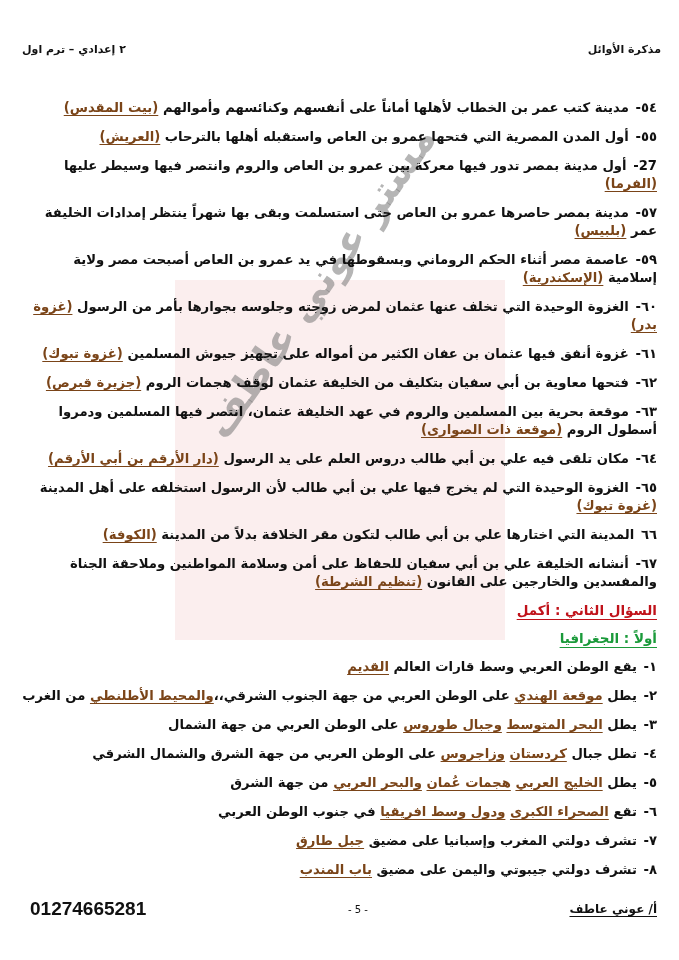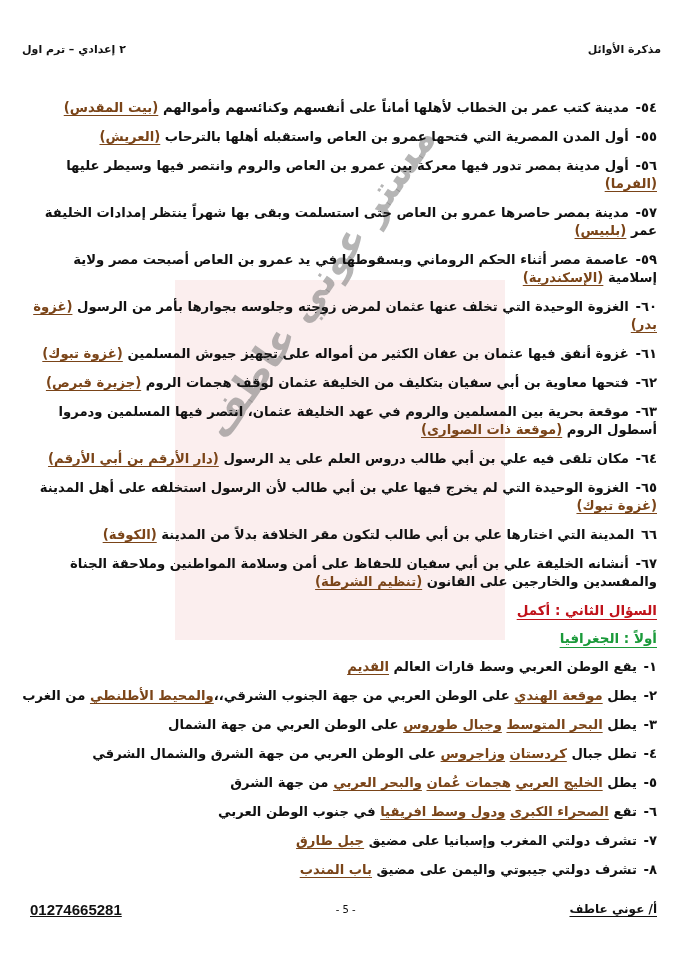--- a/index.html
+++ b/index.html
@@ -32,39 +32,39 @@
   .ans { color: #7a4418; text-decoration: underline; text-underline-offset: 3px; }
   .h-red { color: #c0121a; text-decoration: underline; text-underline-offset: 4px; font-size: 13.5px; font-weight: bold; margin-bottom: 12px; }
   .h-green { color: #1a9a3a; text-decoration: underline; text-underline-offset: 4px; font-size: 13.5px; font-weight: bold; margin-bottom: 12px; text-align: right; }
   .footer {
     position: absolute; top: 899px; left: 30px; right: 22px; height: 20px;
     display: flex; justify-content: space-between; align-items: center;
     font-size: 12px; font-weight: bold;
   }
   .footer .page-num { font-weight: normal; font-size: 10px; }
   .footer .author { text-decoration: underline; text-underline-offset: 3px; }
-  .footer .phone { direction: ltr; font-family: "Liberation Sans", sans-serif; font-size: 15px; text-decoration: underline; }
+  .footer .phone { direction: ltr; font-family: "Liberation Sans", sans-serif; font-size: 19px; }
 </style>
 </head>
 <body>
 
 <div class="pink-bg"></div>
 <div class="watermark">مستر عوني عاطف</div>
 
 <div class="page">
   <div class="header">
     <span>مذكرة الأوائل</span>
     <span>٢ إعدادي – ترم اول</span>
   </div>
 
   <div class="lines">
     <div id="sec1">
         <div class="line"><span class="num">٥٤-</span> <span>مدينة كتب عمر بن الخطاب لأهلها أماناً على أنفسهم وكنائسهم وأموالهم</span> <span class="ans">(بيت المقدس)</span></div>
         <div class="line"><span class="num">٥٥-</span> <span>أول المدن المصرية التي فتحها عمرو بن العاص واستقبله أهلها بالترحاب</span> <span class="ans">(العريش)</span></div>
-        <div class="line"><span class="num">٥٦-</span> <span>أول مدينة بمصر تدور فيها معركة بين عمرو بن العاص والروم وانتصر فيها وسيطر عليها</span> <span class="ans">(الفرما)</span></div>
+        <div class="line"><span class="num">27-</span> <span>أول مدينة بمصر تدور فيها معركة بين عمرو بن العاص والروم وانتصر فيها وسيطر عليها</span> <span class="ans">(الفرما)</span></div>
         <div class="line"><span class="num">٥٧-</span> <span>مدينة بمصر حاصرها عمرو بن العاص حتى استسلمت وبقى بها شهراً ينتظر إمدادات الخليفة عمر</span> <span class="ans">(بلبيس)</span></div>
         <div class="line"><span class="num">٥٩-</span> <span>عاصمة مصر أثناء الحكم الروماني وبسقوطها في يد عمرو بن العاص أصبحت مصر ولاية إسلامية</span> <span class="ans">(الإسكندرية)</span></div>
         <div class="line"><span class="num">٦٠-</span> <span>الغزوة الوحيدة التي تخلف عنها عثمان لمرض زوجته وجلوسه بجوارها بأمر من الرسول</span> <span class="ans">(غزوة بدر)</span></div>
         <div class="line"><span class="num">٦١-</span> <span>غزوة أنفق فيها عثمان بن عفان الكثير من أمواله على تجهيز جيوش المسلمين</span> <span class="ans">(غزوة تبوك)</span></div>
         <div class="line"><span class="num">٦٢-</span> <span>فتحها معاوية بن أبي سفيان بتكليف من الخليفة عثمان لوقف هجمات الروم</span> <span class="ans">(جزيرة قبرص)</span></div>
         <div class="line"><span class="num">٦٣-</span> <span>موقعة بحرية بين المسلمين والروم في عهد الخليفة عثمان، انتصر فيها المسلمين ودمروا أسطول الروم</span> <span class="ans">(موقعة ذات الصوارى)</span></div>
         <div class="line"><span class="num">٦٤-</span> <span>مكان تلقى فيه علي بن أبي طالب دروس العلم على يد الرسول</span> <span class="ans">(دار الأرقم بن أبي الأرقم)</span></div>
         <div class="line"><span class="num">٦٥-</span> <span>الغزوة الوحيدة التي لم يخرج فيها علي بن أبي طالب لأن الرسول استخلفه على أهل المدينة</span> <span class="ans">(غزوة تبوك)</span></div>
         <div class="line"><span class="num">٦٦</span> <span>المدينة التي اختارها علي بن أبي طالب لتكون مقر الخلافة بدلاً من المدينة</span> <span class="ans">(الكوفة)</span></div>
         <div class="line"><span class="num">٦٧-</span> <span>أنشانه الخليفة علي بن أبي سفيان للحفاظ على أمن وسلامة المواطنين وملاحقة الجناة والمفسدين والخارجين على القانون</span> <span class="ans">(تنظيم الشرطة)</span></div>

